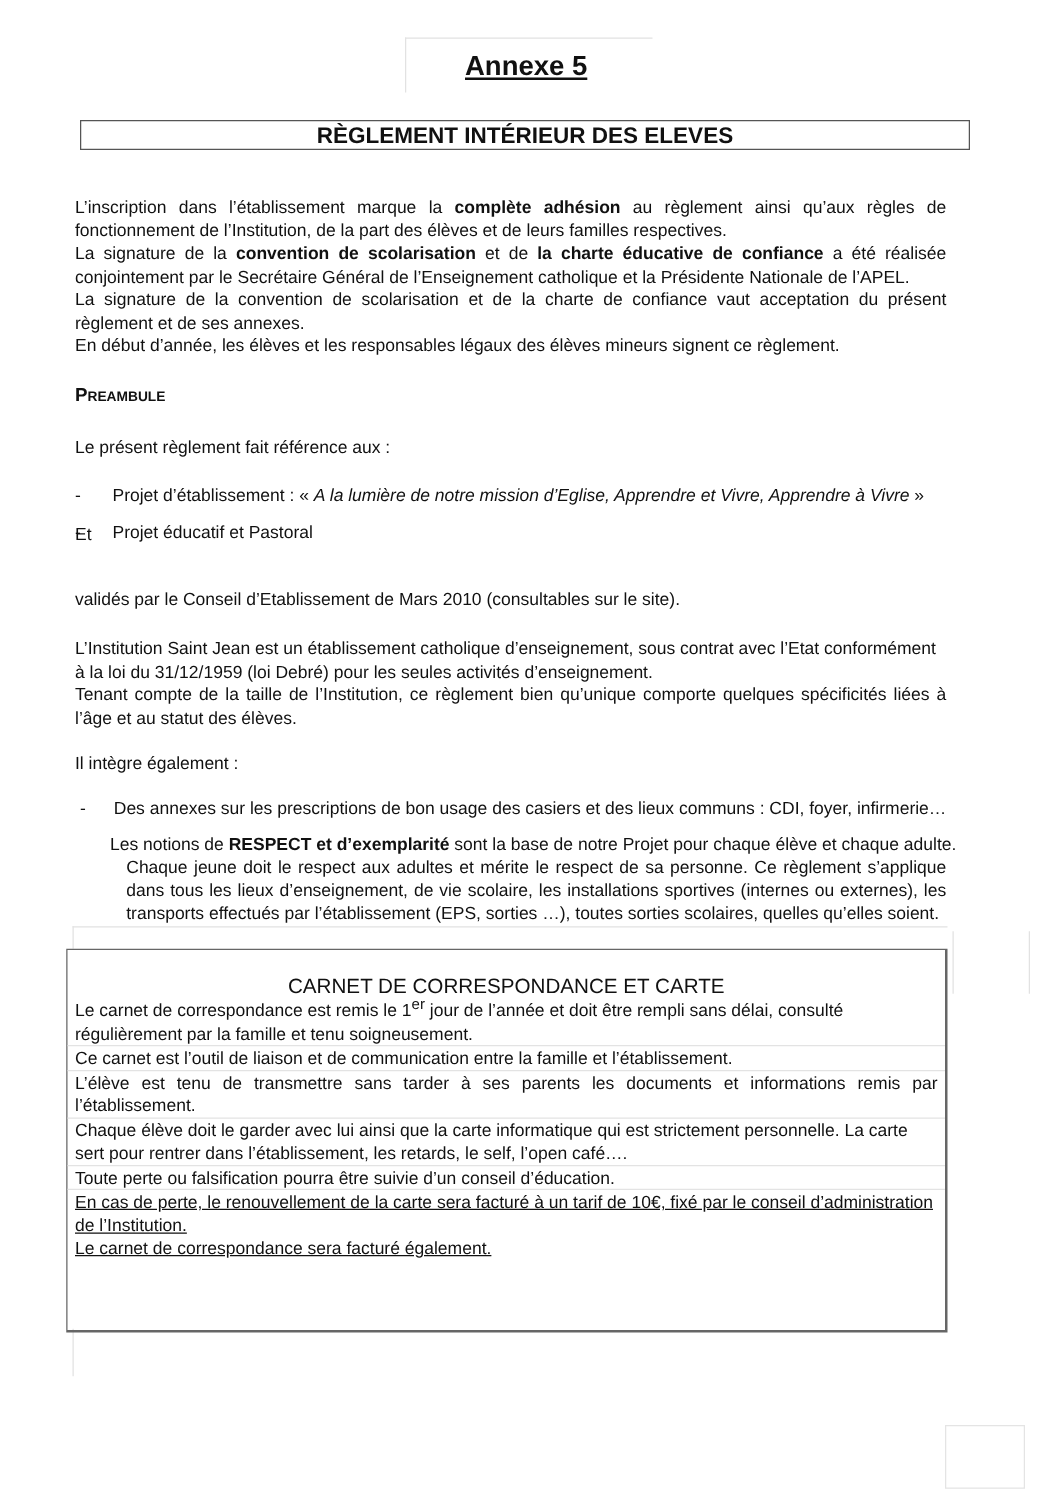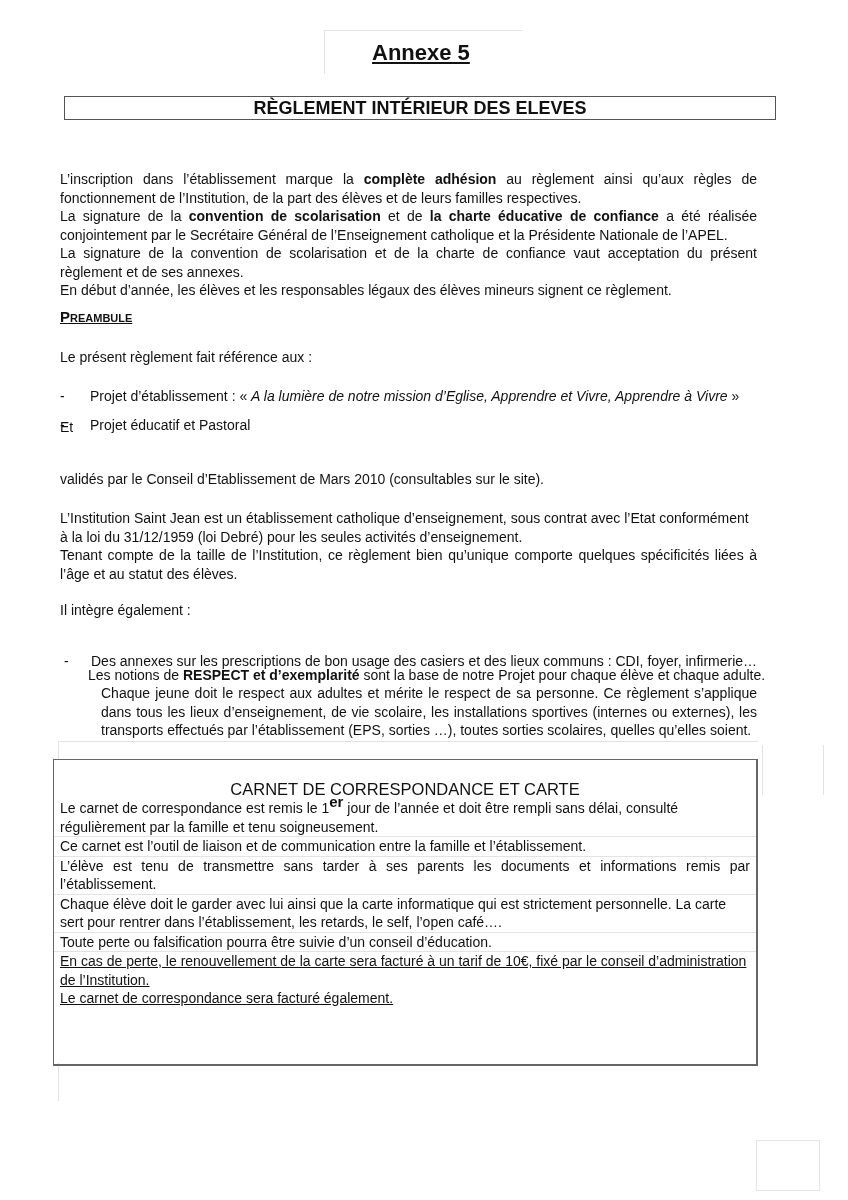--- a/index.html
+++ b/index.html
@@ -13,67 +13,67 @@
   .para { position: absolute; left: 60px; width: 697px; line-height: 18.5px; text-align: justify; }
   .line { display: block; }
   .just { text-align: justify; text-align-last: justify; display: block; }
   .smallcaps { font-weight: bold; font-variant: small-caps; font-size: 15px; }
   .dash { display: inline-block; width: 30px; }
   .carnet { position: absolute; left: 53px; top: 759px; width: 702px; height: 304px; border: 1px solid #666;
             border-right-width: 2px; border-bottom-width: 2px; }
   .carnet-title { text-align: center; font-weight: normal; font-size: 16.5px; margin-top: 20px; line-height: 19px; }
   .c-row { padding: 0 6px; border-bottom: 1px solid #e3e3e3; line-height: 18.5px; }
   .c-row.last { border-bottom: none; text-decoration: underline; }
-  sup { font-size: 15px; line-height: 0; font-weight: bold; }
+  sup { font-size: 12px; line-height: 0; }
 </style>
 </head>
 <body>
 
 <div class="faint-line" style="left:324px;top:30px;width:198px;height:1px;"></div>
 <div class="faint-line" style="left:324px;top:30px;width:1px;height:44px;"></div>
 <div class="faint-line" style="left:58px;top:741px;width:700px;height:1px;"></div>
 <div class="faint-line" style="left:58px;top:741px;width:1px;height:18px;"></div>
 <div class="faint-line" style="left:762px;top:745px;width:1px;height:50px;"></div>
 <div class="faint-line" style="left:823px;top:745px;width:1px;height:50px;"></div>
 <div class="faint-line" style="left:58px;top:1063px;width:1px;height:38px;"></div>
 <div class="abs" style="left:756px;top:1140px;width:62px;height:49px;border:1px solid #e4e4e4;"></div>
 
 <div class="title">Annexe 5</div>
 <div class="title-box">RÈGLEMENT INTÉRIEUR DES ELEVES</div>
 
-<div class="para" style="top:170px;">
+<div class="para" style="top:156px;">
   <span class="just"><span>L’inscription dans l’établissement marque la </span><b>complète adhésion</b><span> au règlement ainsi qu’aux règles de</span></span>
   <span class="line">fonctionnement de l’Institution, de la part des élèves et de leurs familles respectives.</span>
   <span class="just"><span>La signature de la </span><b>convention de scolarisation</b><span> et de </span><b>la charte éducative de confiance</b><span> a été réalisée</span></span>
   <span class="line">conjointement par le Secrétaire Général de l’Enseignement catholique et la Présidente Nationale de l’APEL.</span>
   <span class="just">La signature de la convention de scolarisation et de la charte de confiance vaut acceptation du présent</span>
   <span class="line">règlement et de ses annexes.</span>
   <span class="line">En début d’année, les élèves et les responsables légaux des élèves mineurs signent ce règlement.</span>
 </div>
 
-<div class="para smallcaps" style="top:308px;text-decoration:underline;">Preambule</div>
+<div class="para smallcaps" style="top:308px;">Preambule</div>
 <div class="para" style="top:348px;">Le présent règlement fait référence aux :</div>
 <div class="para" style="top:387px;">
   <span class="dash">-</span><span>Projet d’établissement : « </span><i>A la lumière de notre mission d’Eglise, Apprendre et Vivre, Apprendre à Vivre</i><span> »</span>
 </div>
 <div class="para" style="top:418px;">Et</div>
 <div class="para" style="top:416px;">
   <span class="dash">-</span><span>Projet éducatif et Pastoral</span>
 </div>
 <div class="para" style="top:470px;">validés par le Conseil d’Etablissement de Mars 2010 (consultables sur le site).</div>
 
 <div class="para" style="top:509px;">
   <span class="line">L’Institution Saint Jean est un établissement catholique d’enseignement, sous contrat avec l’Etat conformément</span>
   <span class="line">à la loi du 31/12/1959 (loi Debré) pour les seules activités d’enseignement.</span>
   <span class="just">Tenant compte de la taille de l’Institution, ce règlement bien qu’unique comporte quelques spécificités liées à</span>
   <span class="line">l’âge et au statut des élèves.</span>
 </div>
 
 <div class="para" style="top:601px;">Il intègre également :</div>
-<div class="para" style="top:652px;left:64px;">
+<div class="para" style="top:637px;left:64px;">
   <span class="dash" style="width:27px;">-</span><span>Des annexes sur les prescriptions de bon usage des casiers et des lieux communs : CDI, foyer, infirmerie…</span>
 </div>
 
 <div class="para" style="top:666px;margin-left:28px;">
   <span class="line"><span>Les notions de </span><b>RESPECT et d’exemplarité</b><span> sont la base de notre Projet pour chaque élève et chaque adulte.</span></span>
 </div>
 <div class="para" style="top:684px;left:101px;width:656px;">
   <span class="just">Chaque jeune doit le respect aux adultes et mérite le respect de sa personne. Ce règlement s’applique</span>
   <span class="just">dans tous les lieux d’enseignement, de vie scolaire, les installations sportives (internes ou externes), les</span>
   <span class="line">transports effectués par l’établissement (EPS, sorties …), toutes sorties scolaires, quelles qu’elles soient.</span>

